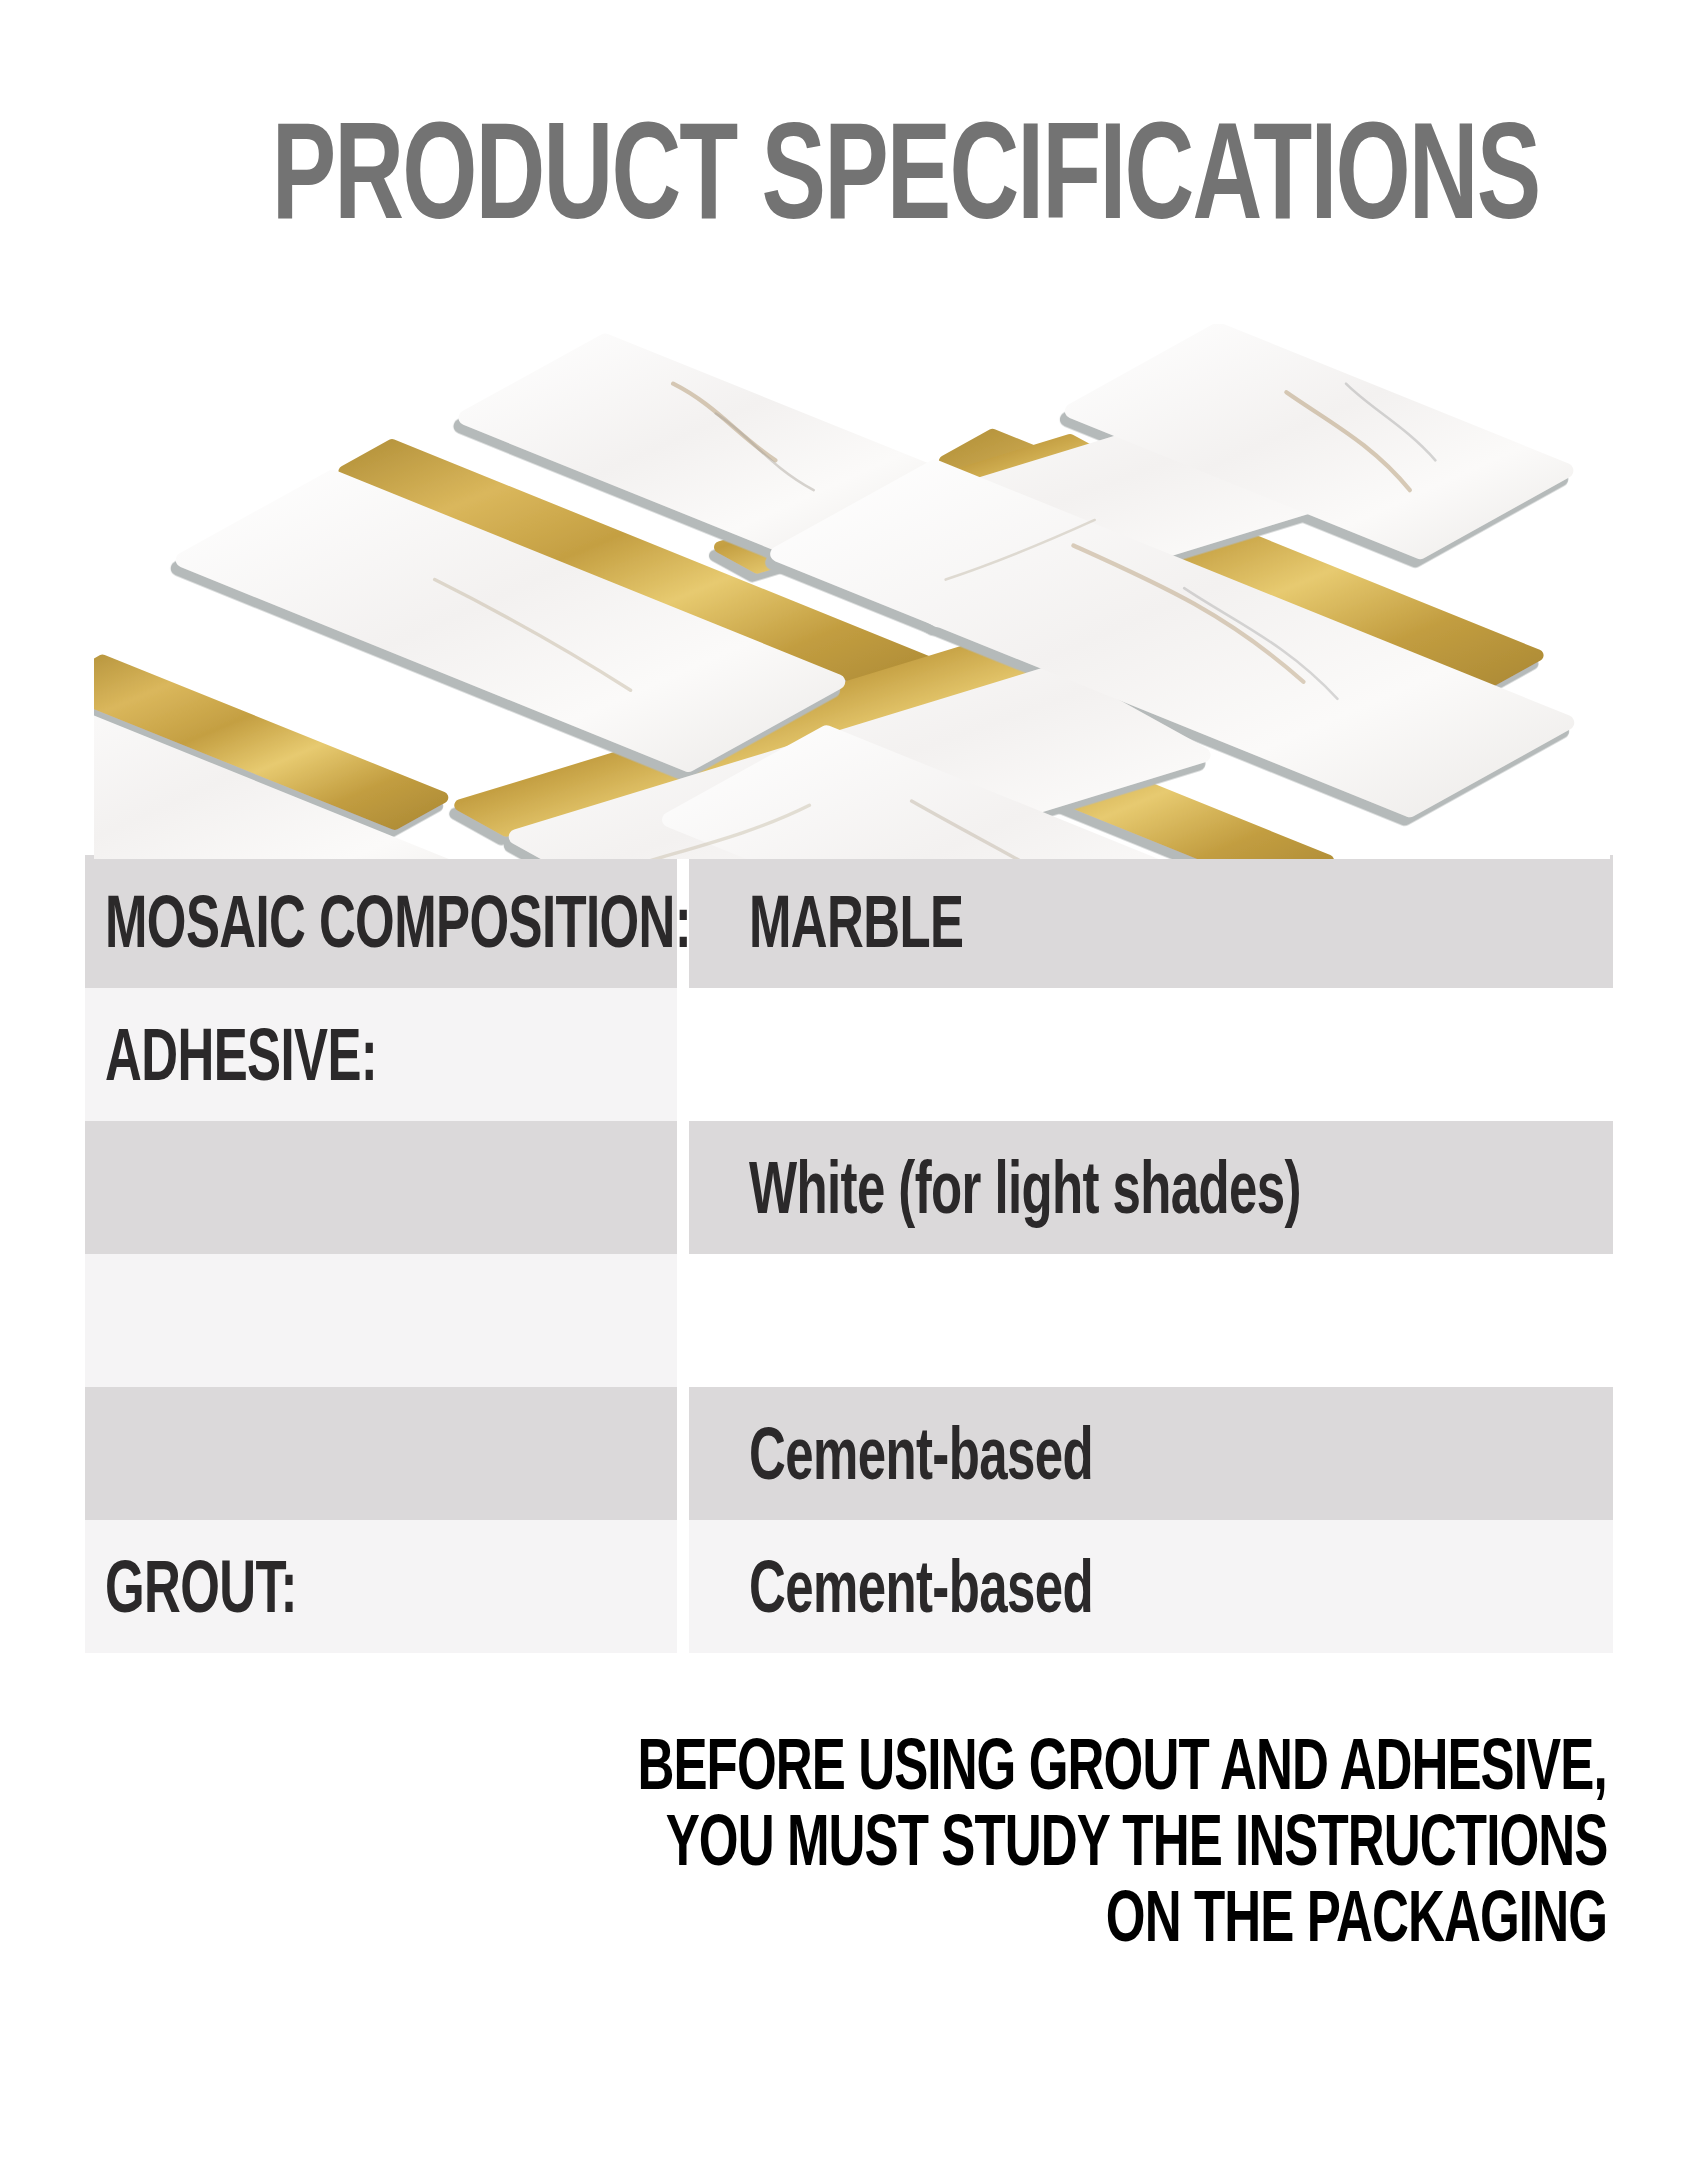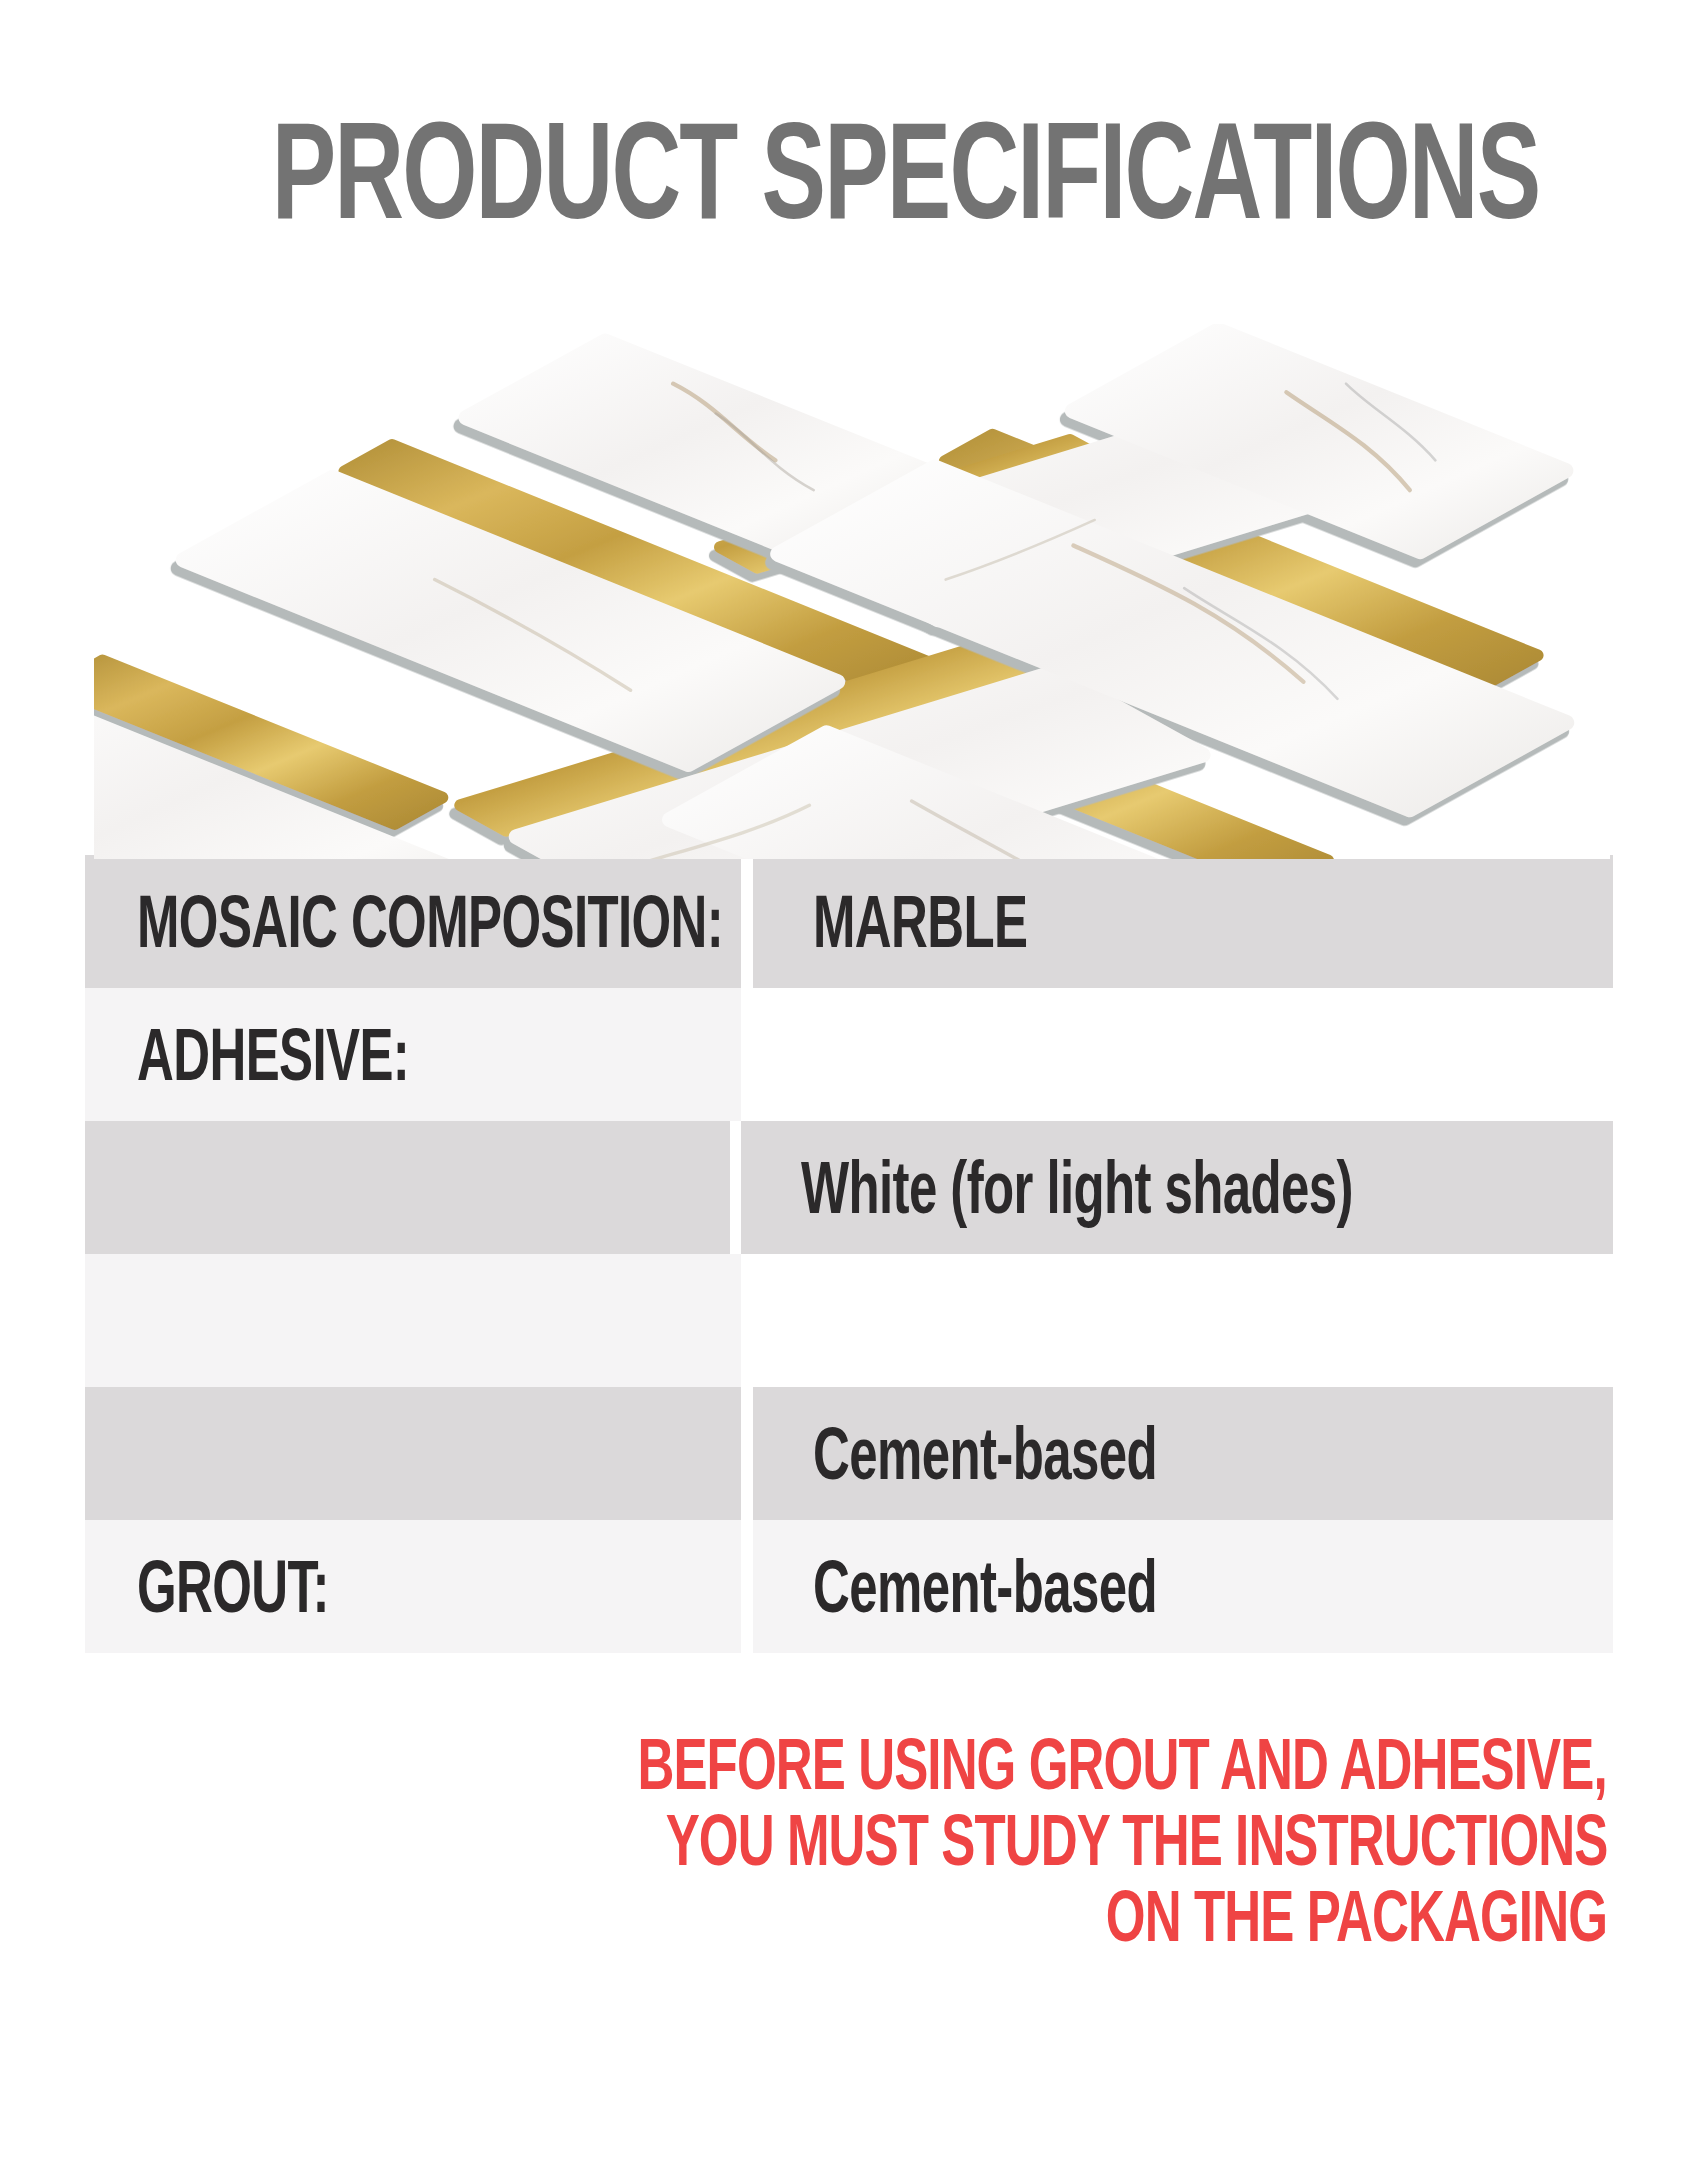--- a/index.html
+++ b/index.html
@@ -38,21 +38,21 @@
   .spec-table {
     margin: -4.3px 0 0 85px;
     width: 1528px;
   }
   .spec-row { display: flex; height: 133px; }
   .cell {
     display: flex;
     align-items: center;
     overflow: visible;
   }
-  .cell-left  { width: 656px; padding-left: 52px; }
+  .cell-left  { width: 592px; padding-left: 20px; }
   .gutter     { width: 12px; background: #ffffff; }
   .cell-right { flex: 1; padding-left: 60px; }
   .spec-row:nth-child(odd)  .cell { background: #dbd9da; }
   .spec-row:nth-child(even) .cell { background: #f5f4f5; }
   .cell-text {
     display: inline-block;
     font-size: 75px;
     font-weight: 700;
     letter-spacing: -0.9px;
     white-space: nowrap;
@@ -60,21 +60,21 @@
     transform-origin: left center;
     color: #2b292a;
   }
 
   
   .footer {
     margin-top: 73px;
     padding-right: 89px;
     text-align: right;
     font-weight: 700;
-    color: #ef4444;
+    color: #000000;
   }
   .footer .line { font-size: 73px; line-height: 1.04; white-space: nowrap; }
   .footer .line span {
     display: inline-block;
     transform: scaleX(0.70);
     transform-origin: right center;
     letter-spacing: -1.3px;
   }
 </style>
 </head>

